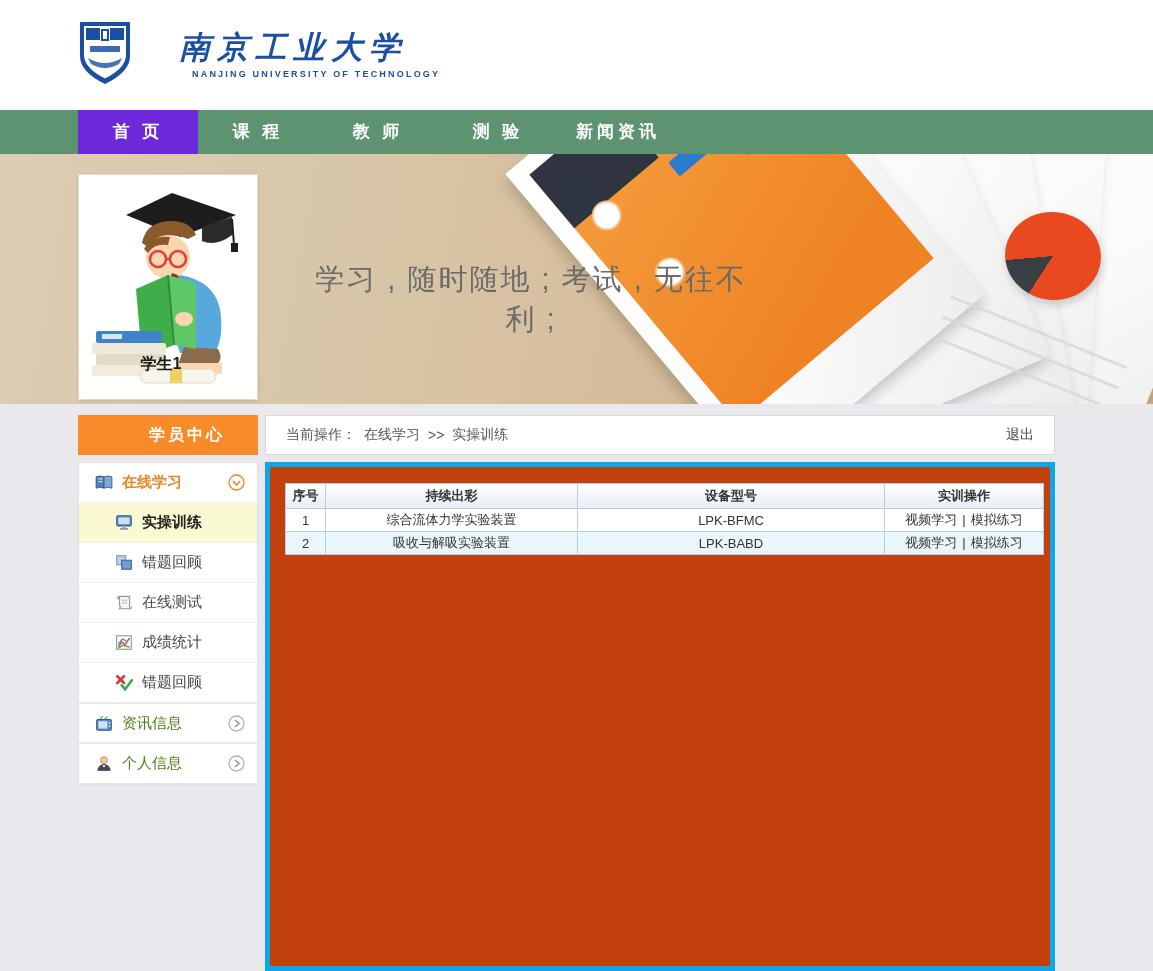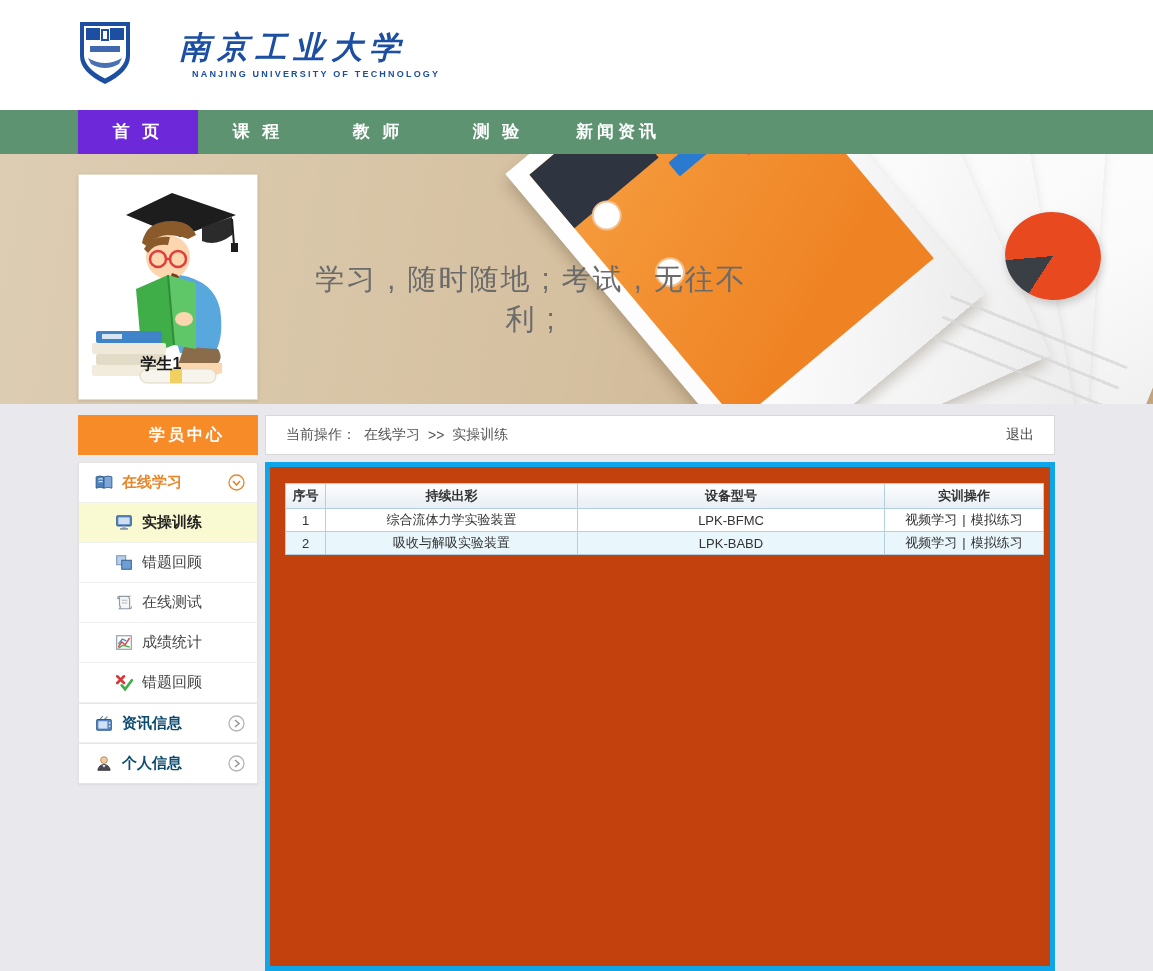--- a/index.html
+++ b/index.html
@@ -65,21 +65,21 @@
   .crumb .logout { margin-left:auto; margin-right:0; color:#444; cursor:pointer; }
 
   
   .sidemenu { position:absolute; left:78px; top:462px; width:180px; background:#fff;
               border:1px solid #e3e3e3; box-shadow:0 1px 2px rgba(0,0,0,.06); }
   .menu-item { height:40px; display:flex; align-items:center; padding:0 12px 0 16px;
                border-bottom:1px solid #f0f0f0; cursor:pointer; font-size:15px; color:#444; background:#fff; }
   .menu-item:last-child { border-bottom:none; }
   .menu-item .mi { width:18px; height:17px; margin-right:9px; flex:0 0 auto; }
   .menu-item.sub { padding-left:36px; }
-  .menu-item.group { font-weight:bold; color:#0c4a6e; border-top:1px solid #e6e6e6; }
+  .menu-item.group { font-weight:normal; color:#4d7c0f; border-top:1px solid #e6e6e6; }
   .menu-item.online { color:#e8862a; font-weight:bold; border-top:none; }
   .menu-item.active-item { background:#fafad2; font-weight:bold; color:#222; }
   .chev { margin-left:auto; width:17px; height:17px; }
 
   
   .content-panel { position:absolute; left:265px; top:462px; width:790px; height:509px;
                    background:#c2410c; border:5px solid #0ea5e9; }
   table.devices { margin:16px 15px 0; width:758px; border-collapse:collapse; font-size:13px; color:#333; table-layout:fixed; }
   .devices th, .devices td { border:1px solid #b5cfe0; text-align:center; overflow:hidden; white-space:nowrap; }
   .devices th { height:25px; background:linear-gradient(#fdfdfe,#e7eef5); font-weight:bold; }

